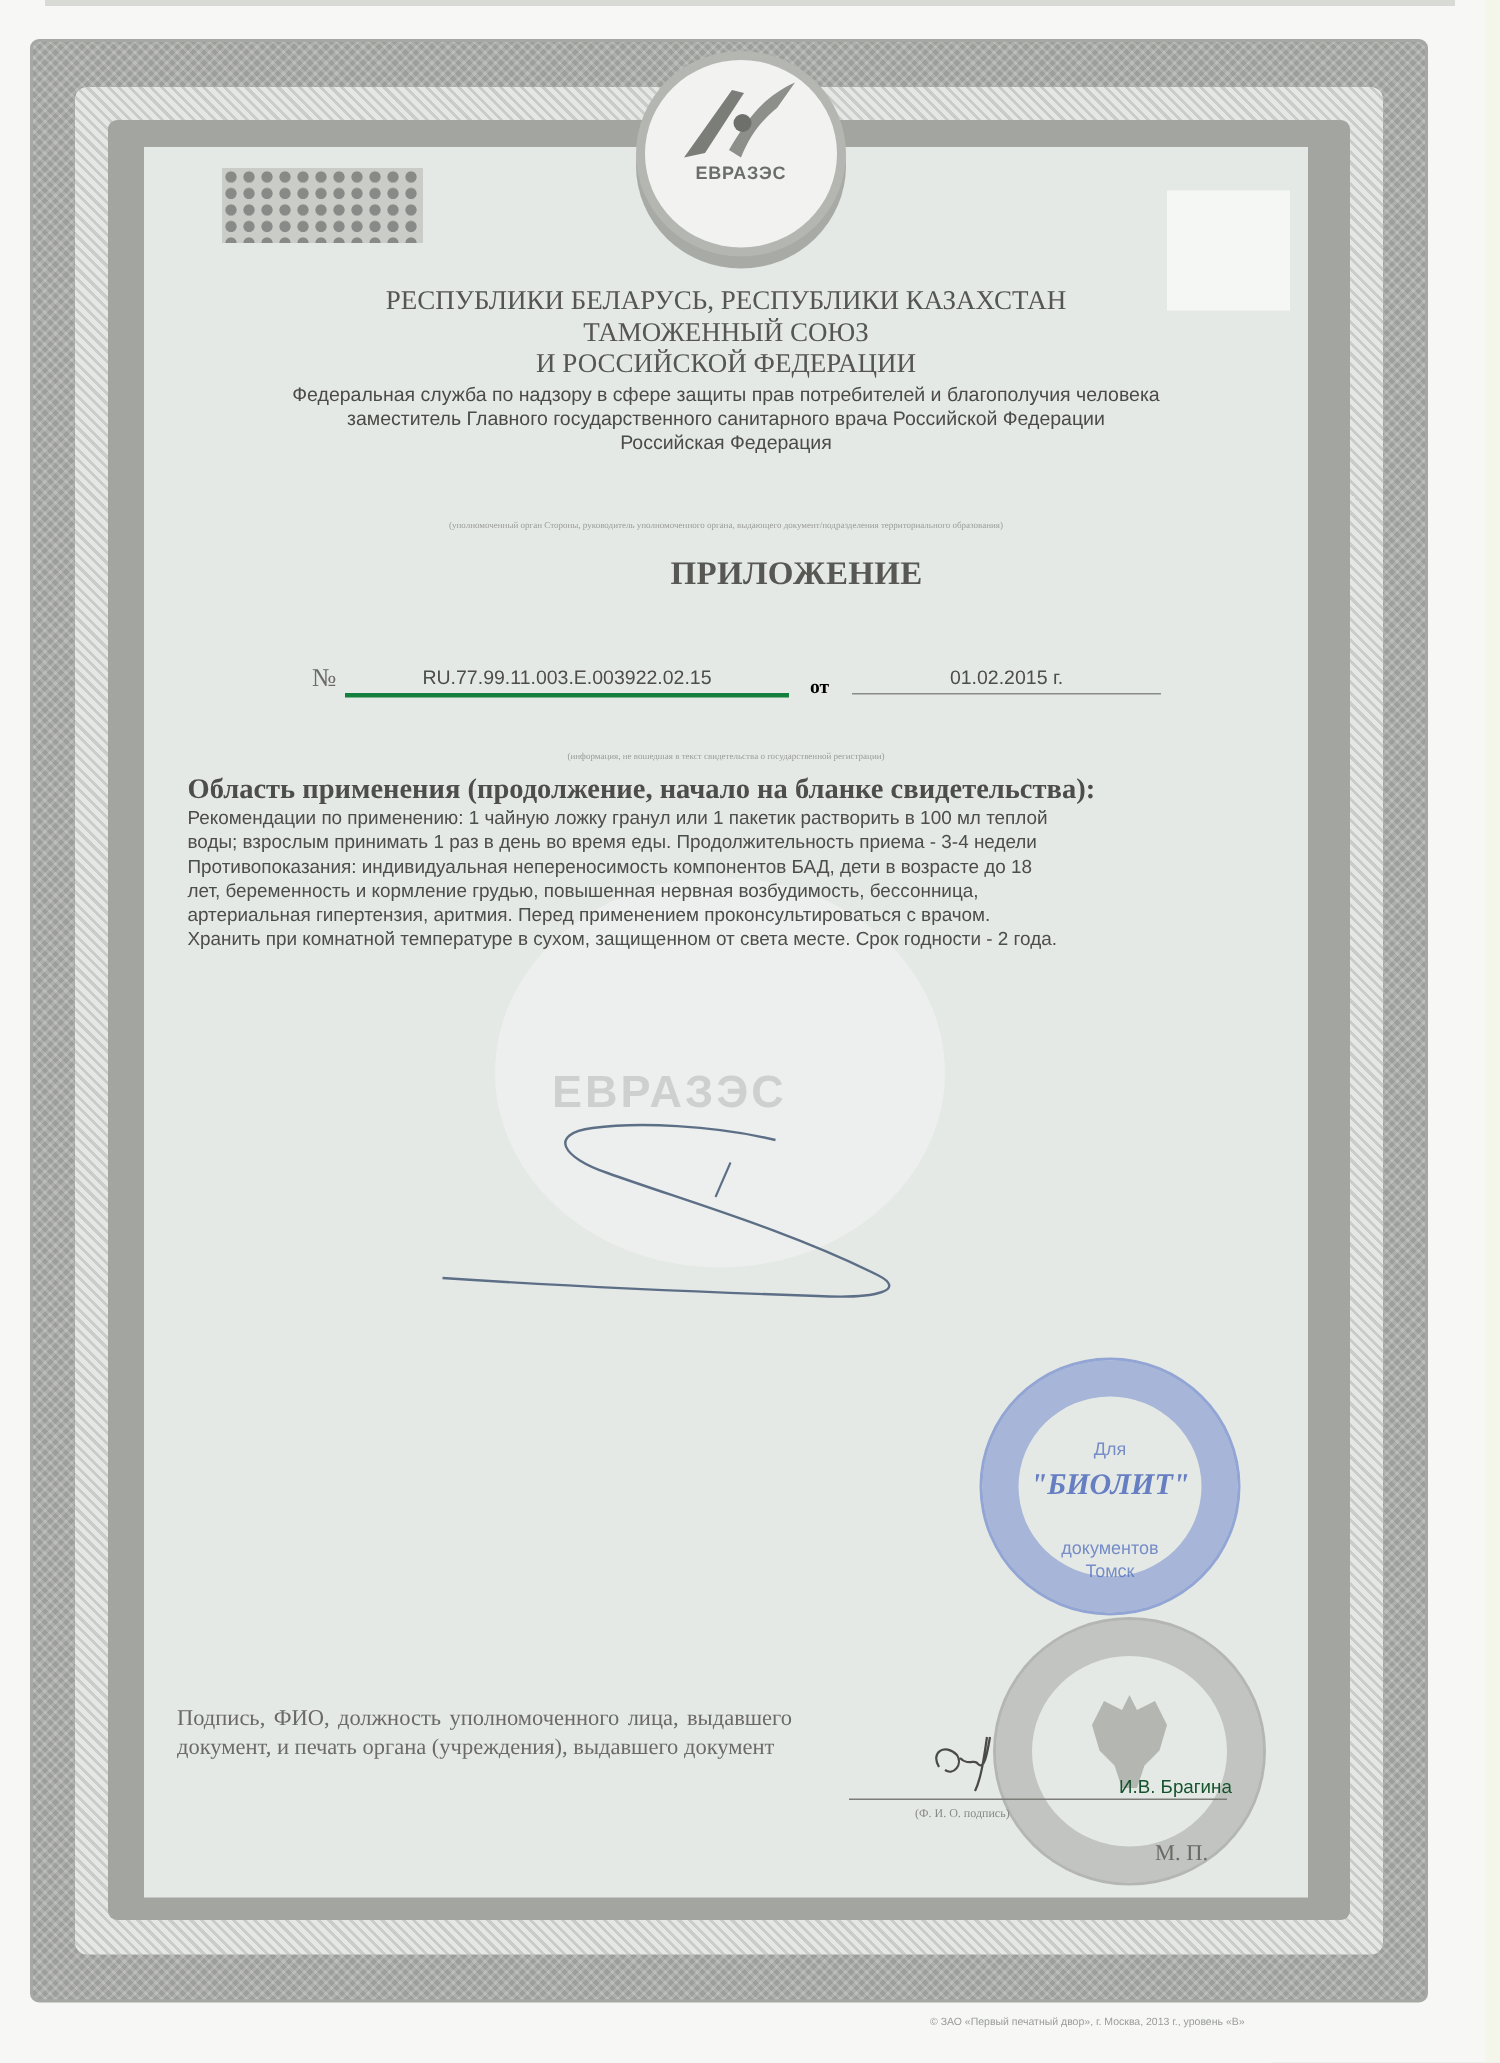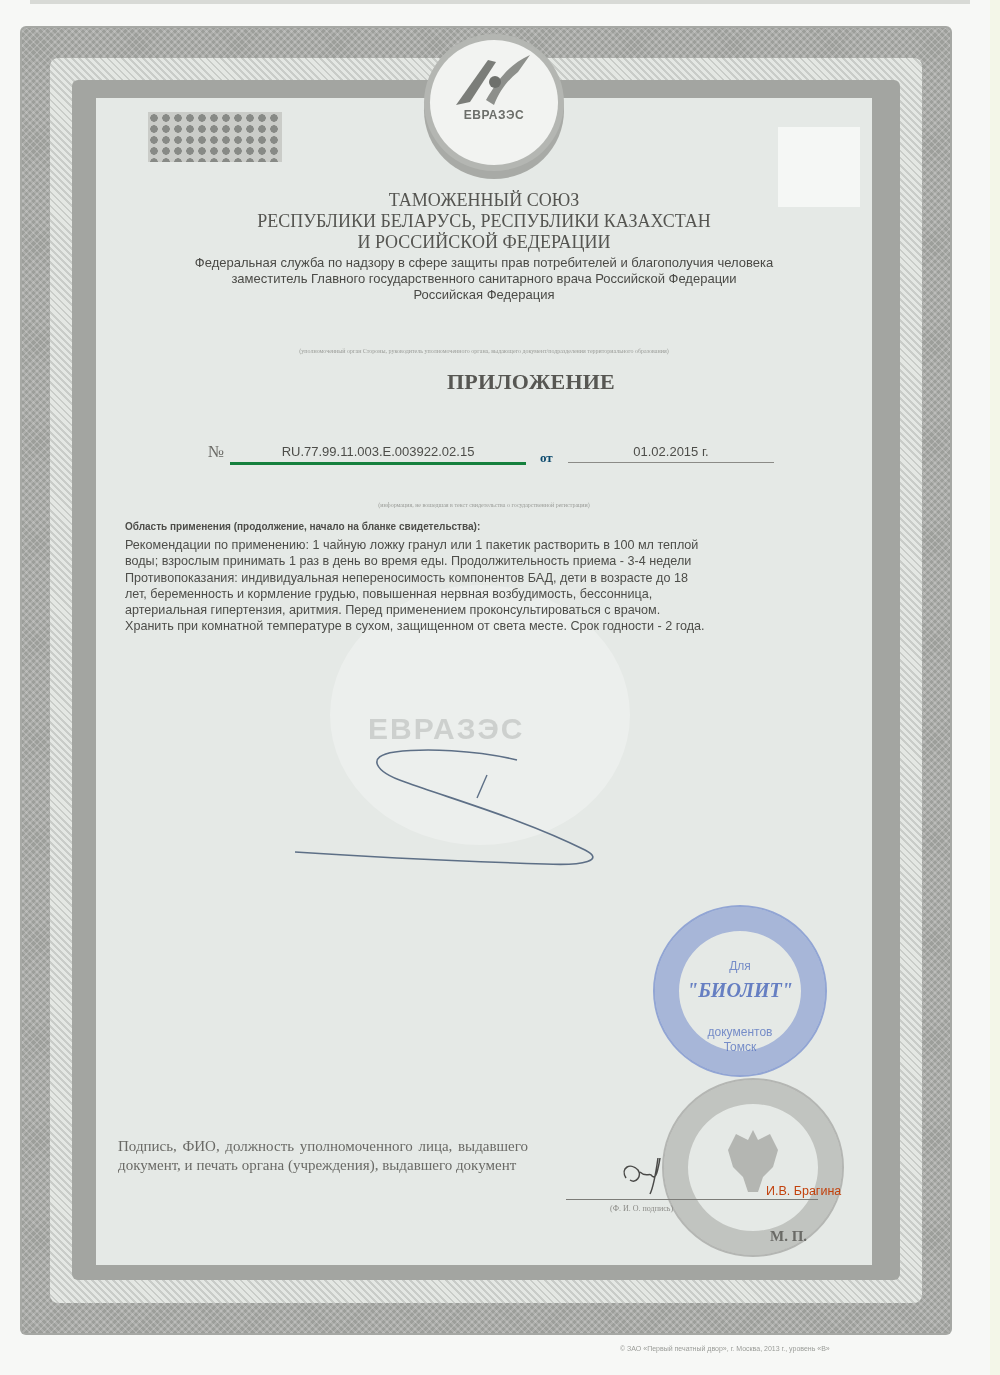--- a/index.html
+++ b/index.html
@@ -37,31 +37,31 @@
   .center { position:absolute; left:96px; width:776px; text-align:center; }
   .serif { font-family:"Liberation Serif", serif; }
   .h-union { top:190px; font-size:18px; line-height:21px; color:#555551; }
   .h-org { top:255px; font-size:13px; line-height:16px; color:#4a4a46; }
   .tiny { font-size:6px; color:#9a9c98; }
   .tiny1 { top:348px; }
   .h-title { top:367px; font-size:22px; line-height:30px; font-weight:bold; color:#575753; letter-spacing:.2px;padding-left:47px; }
   .numline { position:absolute; top:442px; left:208px; font-size:13px; color:#4d4d49; }
   .numline .no { font-family:"Liberation Serif", serif; font-size:17px; color:#6a6a66; position:absolute; left:0; top:0; }
   .numline .num { position:absolute; left:22px; top:2px; width:296px; text-align:center; border-bottom:3px solid #15803d; padding-bottom:3px; }
-  .numline .ot { font-family:"Liberation Serif", serif; position:absolute; left:332px; top:8px; font-size:13px; color:#0c4a6e;font-weight:bold; }
+  .numline .ot { font-family:"Liberation Serif", serif; position:absolute; left:332px; top:8px; font-size:13px; color:#000000;font-weight:bold; }
   .numline .date { position:absolute; left:360px; top:2px; width:206px; text-align:center; border-bottom:1px solid #8b8b87; padding-bottom:3px; }
   .tiny2 { top:502px; }
   .body { position:absolute; left:125px; top:519px; width:745px; font-size:12.6px; line-height:16.2px; color:#4d4d49; }
-  .body .bh { font-weight:bold; font-size:10px; margin-bottom:2px; }
+  .body .bh { font-weight:bold; font-size:19px; margin-bottom:2px;font-family:Liberation Serif, serif; }
   .sig-desc { position:absolute; left:118px; top:1137px; width:410px; font-family:"Liberation Serif", serif;
     font-size:15px; line-height:19px; color:#6a6a66; text-align:justify; }
   .sig-line { position:absolute; left:566px; top:1199px; width:252px; border-top:1px solid #7c7c78; }
   .sig-cap { position:absolute; left:610px; top:1204px; font-size:8px; color:#8a8a86; font-family:"Liberation Serif", serif; }
-  .sig-name { position:absolute; left:746px; top:1184px; font-size:12.5px; color:#c2410c;margin-left:20px; }
-  .mp { position:absolute; left:770px; top:1228px; font-family:"Liberation Serif", serif; font-size:15px; color:#6a6a66;font-weight:bold; }
+  .sig-name { position:absolute; left:746px; top:1184px; font-size:12.5px; color:#14532d; }
+  .mp { position:absolute; left:770px; top:1228px; font-family:"Liberation Serif", serif; font-size:15px; color:#6a6a66; }
   .stamp-blue { position:absolute; left:653px; top:905px; width:170px; height:168px; border-radius:50%;
     border:2px solid rgba(90,120,200,.6); box-shadow: inset 0 0 0 22px rgba(255,255,255,0), inset 0 0 0 24px rgba(90,120,200,.45); }
   .stamp-blue .sb-small { position:absolute; left:0; width:170px; text-align:center; font-size:12px; color:rgba(80,110,190,.75); }
   .stamp-blue .sb-main { position:absolute; left:0; width:170px; top:72px; text-align:center; font-family:"Liberation Serif", serif;
     font-style:italic; font-weight:bold; font-size:20px; color:rgba(70,100,185,.8); }
   .stamp-gray { position:absolute; left:662px; top:1078px; width:178px; height:175px; border-radius:50%;
     border:2px solid rgba(140,140,136,.55); box-shadow: inset 0 0 0 22px rgba(0,0,0,0), inset 0 0 0 24px rgba(140,140,136,.4); }
   .footer { position:absolute; left:620px; top:1345px; font-size:7px; color:#9a9c98; }
 </style>
 </head>
@@ -84,22 +84,22 @@
     <path d="M38 50 C50 30 60 15 82 5 L70 22 C60 30 52 40 46 55 Z" fill="#8d8f8b"></path>
     <circle cx="47" cy="32" r="6" fill="#6e706c"></circle>
   </svg>
   <div class="emb-text">ЕВРАЗЭС</div>
 </div>
 
 <div class="watermark"></div>
 <div class="watermark-text">ЕВРАЗЭС</div>
 
 <div class="center serif h-union">
+  <div>РЕСПУБЛИКИ БЕЛАРУСЬ, РЕСПУБЛИКИ КАЗАХСТАН</div>
   <div>ТАМОЖЕННЫЙ СОЮЗ</div>
-  <div>РЕСПУБЛИКИ БЕЛАРУСЬ, РЕСПУБЛИКИ КАЗАХСТАН</div>
   <div>И РОССИЙСКОЙ ФЕДЕРАЦИИ</div>
 </div>
 
 <div class="center h-org">
   <div>Федеральная служба по надзору в сфере защиты прав потребителей и благополучия человека</div>
   <div>заместитель Главного государственного санитарного врача Российской Федерации</div>
   <div>Российская Федерация</div>
 </div>
 
 <div class="center tiny tiny1 serif">(уполномоченный орган Стороны, руководитель уполномоченного органа, выдающего документ/подразделения территориального образования)</div>

